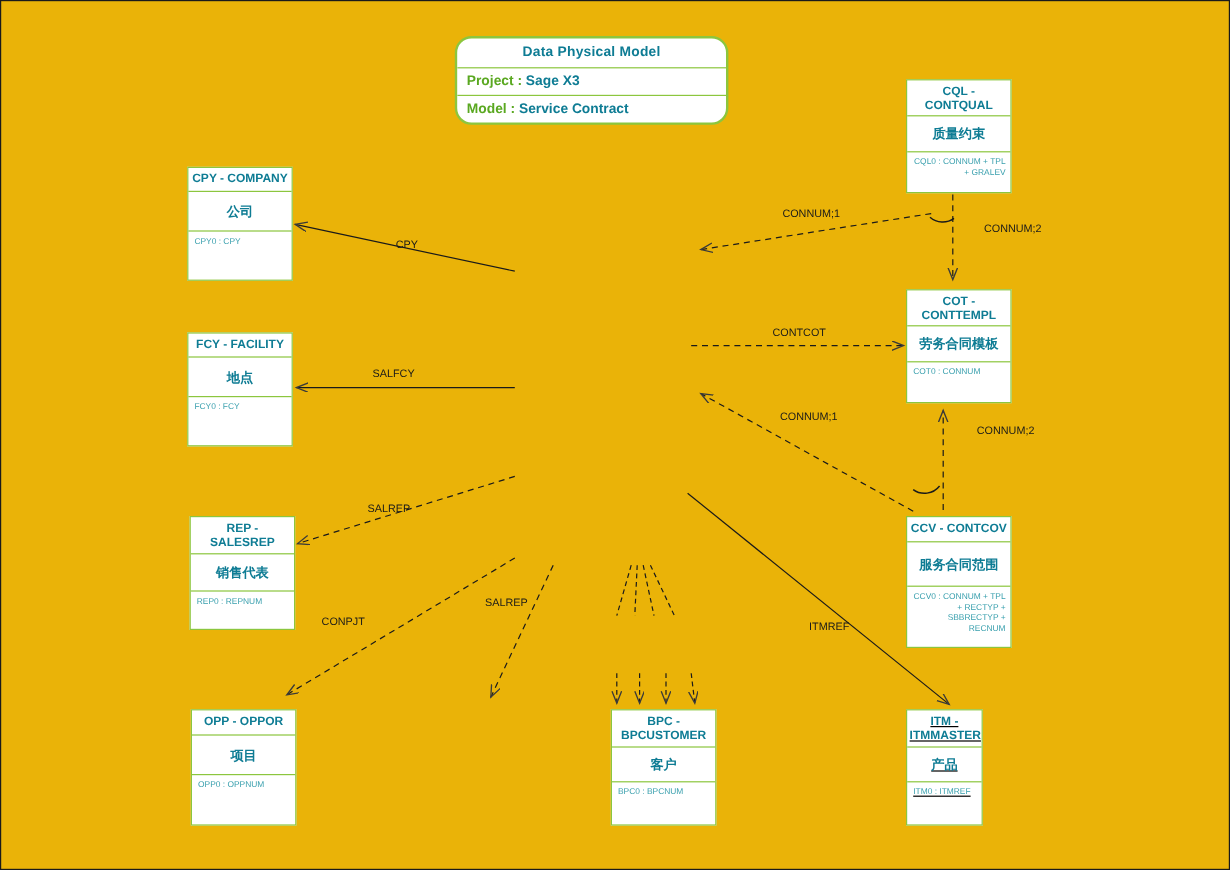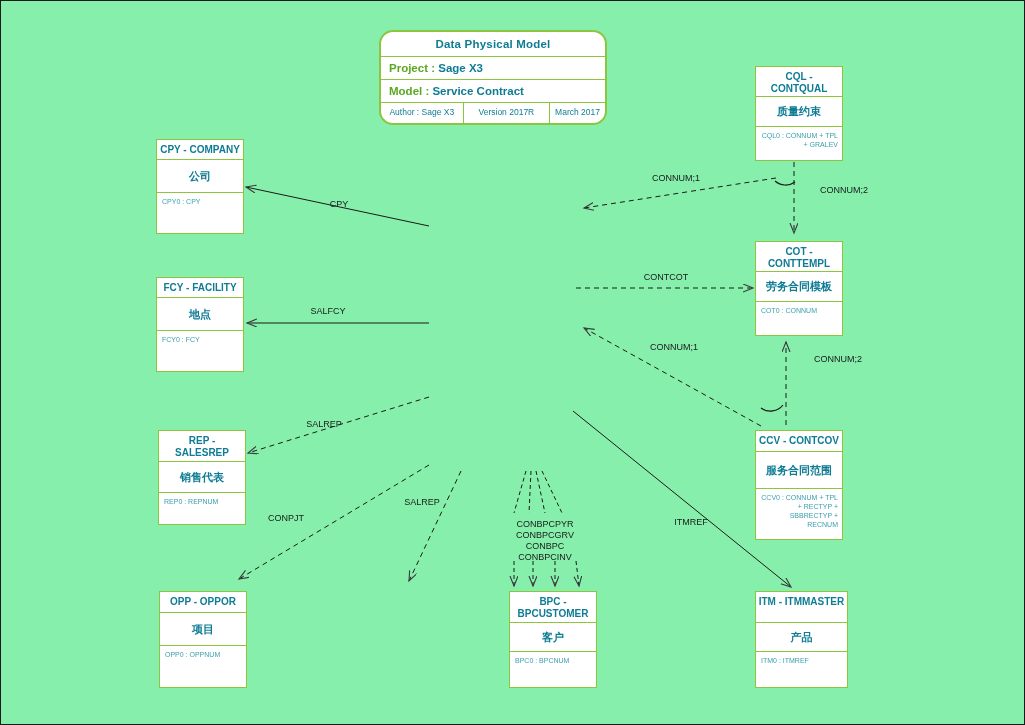--- a/index.html
+++ b/index.html
@@ -7,21 +7,21 @@
     padding: 0;
     background: #ffffff;
   }
   body {
     font-family: "Liberation Sans", sans-serif;
   }
   #page {
     position: relative;
     width: 1025px;
     height: 725px;
-    background: #86efac;
+    background: #eab308;
     border: 1px solid #1a1a1a;
     box-sizing: border-box;
     overflow: hidden;
   }
   #edges {
     position: absolute;
     left: 0; top: 0;
     width: 1025px;
     height: 725px;
     pointer-events: none;
@@ -195,25 +195,20 @@
   <div class="titleblock">
     <div class="tb-row tb-title">Data Physical Model</div>
     <div class="tb-row tb-kv">
       <span class="tb-key">Project :</span>
       <span class="tb-val">Sage X3</span>
     </div>
     <div class="tb-row tb-kv">
       <span class="tb-key">Model   :</span>
       <span class="tb-val">Service Contract</span>
     </div>
-    <div class="tb-row tb-foot">
-      <div class="tb-author">Author : Sage X3</div>
-      <div class="tb-version">Version 2017R</div>
-      <div class="tb-date">March 2017</div>
-    </div>
   </div>
 
 
   <div class="entity" style="left:155px; top:138px; width:88px; height:95px;">
     <div class="ent-name" style="height:20px;">CPY - COMPANY</div>
     <div class="ent-cn" style="height:33px;">公司</div>
     <div class="ent-key lead">CPY0 : CPY</div>
   </div>
 
   <div class="entity" style="left:155px; top:276px; width:88px; height:95px;">
@@ -234,21 +229,21 @@
     <div class="ent-key lead">OPP0 : OPPNUM</div>
   </div>
 
 
   <div class="entity" style="left:508px; top:590px; width:88px; height:97px;">
     <div class="ent-name" style="height:31px;">BPC - BPCUSTOMER</div>
     <div class="ent-cn" style="height:29px;">客户</div>
     <div class="ent-key lead">BPC0 : BPCNUM</div>
   </div>
 
-  <div class="entity" style="left:754px; top:590px; width:93px; height:97px;">
+  <div class="entity" style="left:754px; top:590px; width:64px; height:97px;text-decoration:underline;">
     <div class="ent-name" style="height:31px;">ITM - ITMMASTER</div>
     <div class="ent-cn" style="height:29px;">产品</div>
     <div class="ent-key lead">ITM0 : ITMREF</div>
   </div>
 
   <div class="entity" style="left:754px; top:65px; width:88px; height:95px;">
     <div class="ent-name" style="height:30px;">CQL - CONTQUAL</div>
     <div class="ent-cn" style="height:30px;">质量约束</div>
     <div class="ent-key">CQL0 : CONNUM + TPL + GRALEV</div>
   </div>
@@ -263,24 +258,20 @@
     <div class="ent-name" style="height:21px;">CCV - CONTCOV</div>
     <div class="ent-cn" style="height:37px;">服务合同范围</div>
     <div class="ent-key">CCV0 : CONNUM + TPL + RECTYP + SBBRECTYP + RECNUM</div>
   </div>
 
   <div class="elabel" style="left:310px; top:198px; width:56px;">CPY</div>
   <div class="elabel" style="left:296px; top:305px; width:62px;">SALFCY</div>
   <div class="elabel" style="left:292px; top:418px; width:62px;">SALREP</div>
   <div class="elabel" style="left:254px; top:512px; width:62px;">CONPJT</div>
   <div class="elabel" style="left:390px; top:496px; width:62px;">SALREP</div>
-  <div class="elabel" style="left:494px; top:518px; width:100px;">CONBPCPYR
-CONBPCGRV
-CONBPC
-CONBPCINV</div>
   <div class="elabel" style="left:660px; top:516px; width:60px;">ITMREF</div>
   <div class="elabel" style="left:630px; top:271px; width:70px;">CONTCOT</div>
   <div class="elabel" style="left:640px; top:172px; width:70px;">CONNUM;1</div>
   <div class="elabel" style="left:808px; top:184px; width:70px;">CONNUM;2</div>
   <div class="elabel" style="left:638px; top:341px; width:70px;">CONNUM;1</div>
   <div class="elabel" style="left:802px; top:353px; width:70px;">CONNUM;2</div>
 
 </div>
 
 </body></html>

